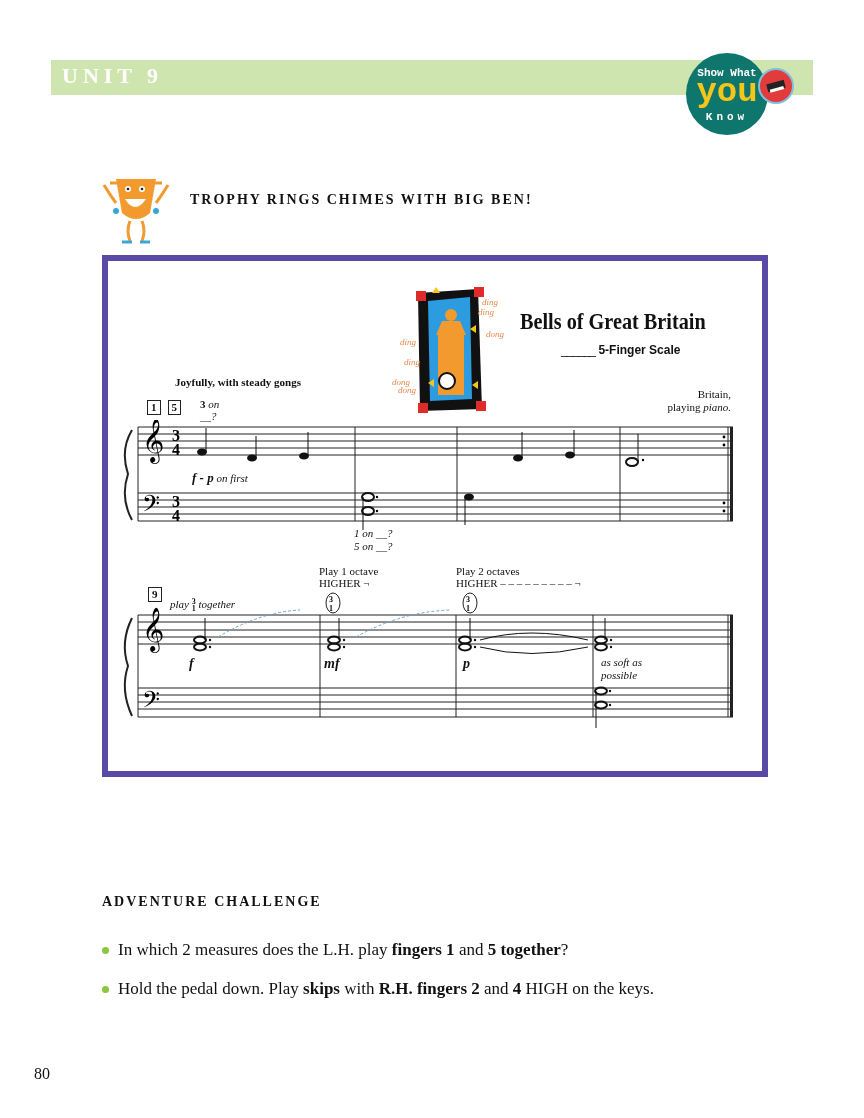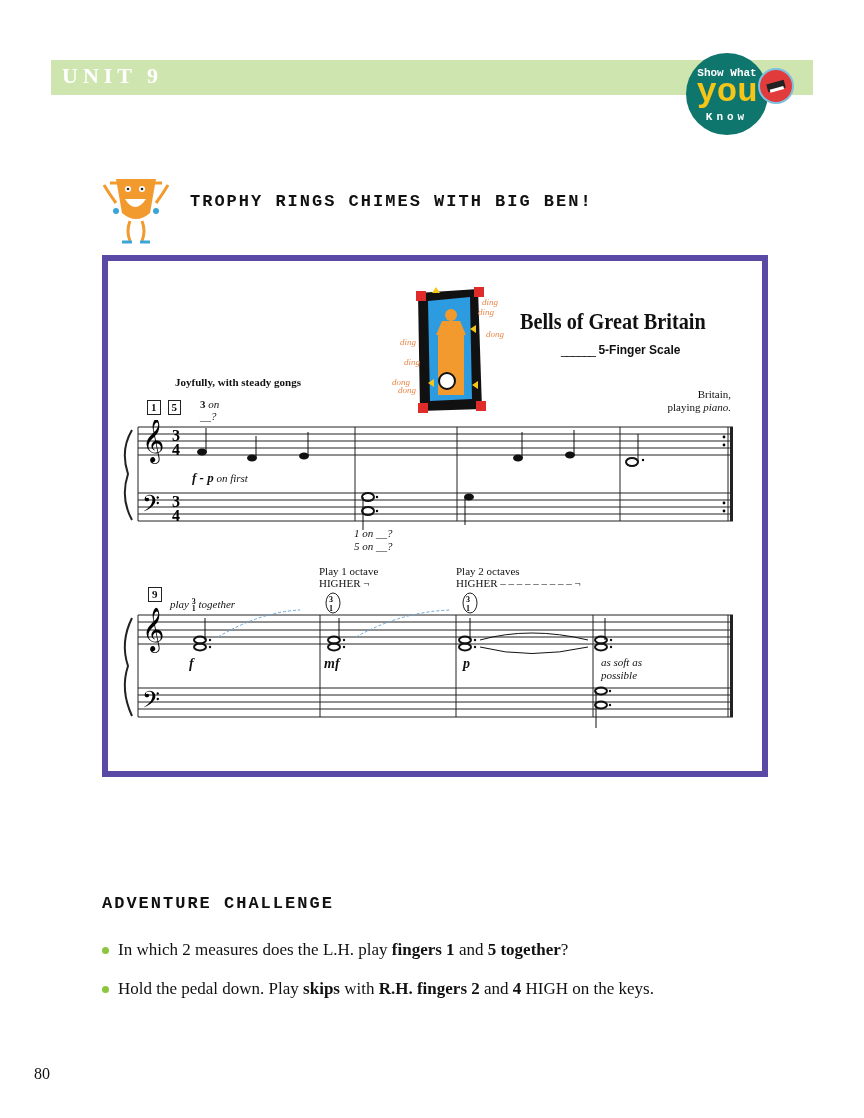--- a/index.html
+++ b/index.html
@@ -5,21 +5,21 @@
   html, body { margin:0; padding:0; }
   body { width:864px; height:1118px; background:#fff; position:relative; overflow:hidden; font-family:"Liberation Serif", serif; color:#111; }
   .abs { position:absolute; }
   .unit-bar { left:51px; top:60px; width:762px; height:35px; background:#cfe5b0; }
   .unit-title { left:62px; top:63px; font-family:"Liberation Serif", serif; font-size:22px; letter-spacing:5px; color:#fff; font-weight:bold; }
   .badge { left:686px; top:53px; width:82px; height:82px; border-radius:50%; background:#0f766e; text-align:center; color:#fff; font-family:Liberation Mono, monospace; }
   .badge .l1 { position:absolute; left:0; right:0; top:14px; font-size:11px; font-weight:bold; }
   .badge .l2 { position:absolute; left:0; right:0; top:22px; font-size:34px; font-weight:bold; color:#f5c518; line-height:34px; }
   .badge .l3 { position:absolute; left:0; right:0; top:58px; font-size:11px; font-weight:bold; letter-spacing:4px; }
   .badge-pin { left:758px; top:68px; width:32px; height:32px; border-radius:50%; background:#e23b3b; border:2px solid #7fbfe0; }
-  .heading { font-family:Liberation Mono, monospace; font-weight:bold; letter-spacing:2px; font-size:17px; }
+  .heading { font-family:Liberation Serif, serif; font-weight:bold; letter-spacing:2px; font-size:14px; }
   .frame { left:102px; top:255px; width:654px; height:510px; border:6px solid #5a4aa6; }
   .song-title { left:520px; top:309px; font-family:"Liberation Serif", serif; font-size:23px; font-weight:bold; transform:scaleX(0.88); transform-origin:left; }
   .scale-label { left:561px; top:343px; font-family:"Liberation Sans", sans-serif; font-weight:bold; font-size:12px; }
   .small { font-size:11px; }
   .ital { font-style:italic; }
   .bold { font-weight:bold; }
   .box { border:1px solid #222; padding:0 3px; font-size:11px; font-weight:bold; line-height:13px; display:inline-block; }
   svg text { font-family:"Liberation Serif", serif; }
   .bullets { left:102px; top:938px; width:700px; font-size:17px; line-height:23px; }
   .bullet-item { position:relative; padding-left:16px; margin-bottom:16px; }

